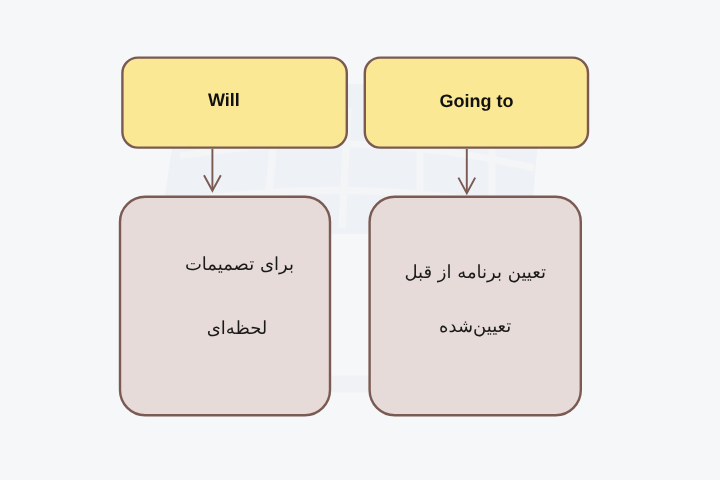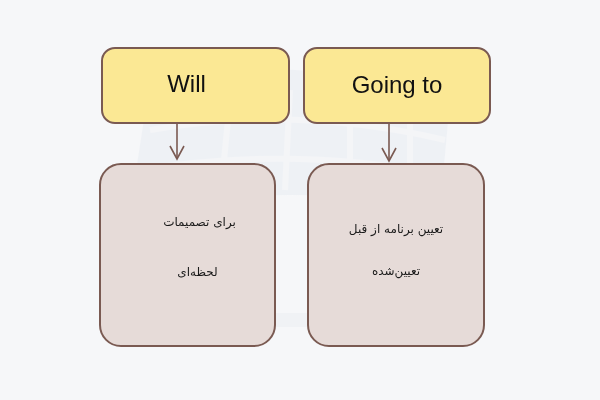--- a/index.html
+++ b/index.html
@@ -48,43 +48,43 @@
     padding-bottom: 4px;
   }
   .head-box.going {
     left: 303px;
     width: 188px;
     padding-bottom: 2px;
     justify-content: center;
   }
   .head-label {
     font-family: "Liberation Sans", sans-serif;
-    font-weight: normal;
-    font-size: 24px;
+    font-weight: bold;
+    font-size: 15px;
     color: #111;
   }
   .body-box {
     top: 163px;
     height: 184px;
     background: #e6dbd8;
     border-radius: 22px;
     flex-direction: column;
     direction: rtl;
   }
   .body-box.left {
     left: 99px;
     width: 177px;
   }
   .body-box.right {
     left: 307px;
     width: 178px;
   }
   .body-line {
     font-family: "DejaVu Sans", sans-serif;
-    font-size: 12px;
+    font-size: 15px;
     color: #1a1a1a;
     line-height: 1;
     white-space: nowrap;
   }
   .body-box.left .line1 { margin-top: -16px; margin-left: 24px; }
   .body-box.left .line2 { margin-top: 38px; margin-left: 20px; }
   .body-box.right .line1 { margin-top: -10px; }
   .body-box.right .line2 { margin-top: 30px; }
   .arrow {
     position: absolute;

